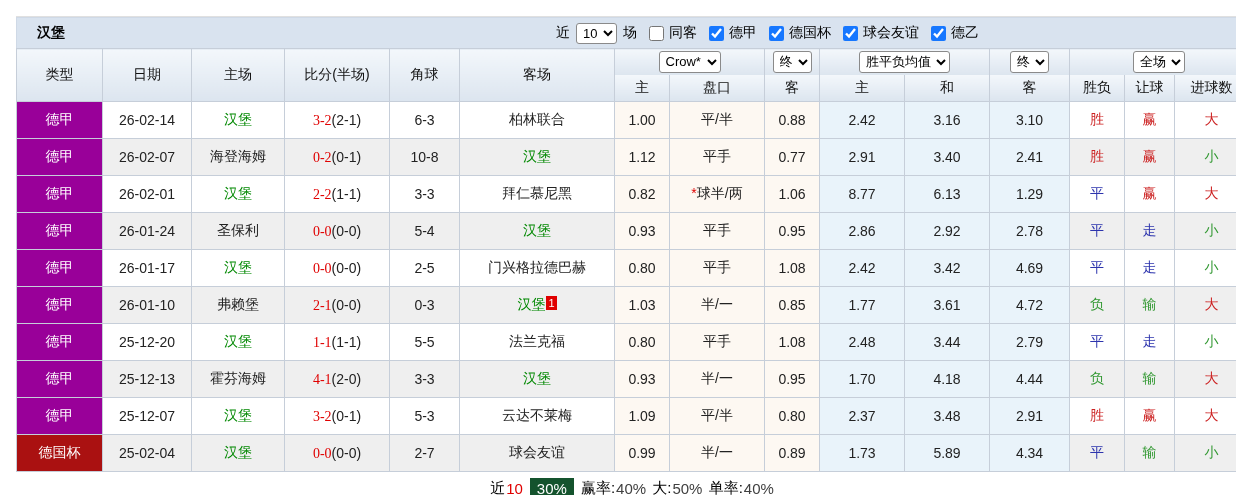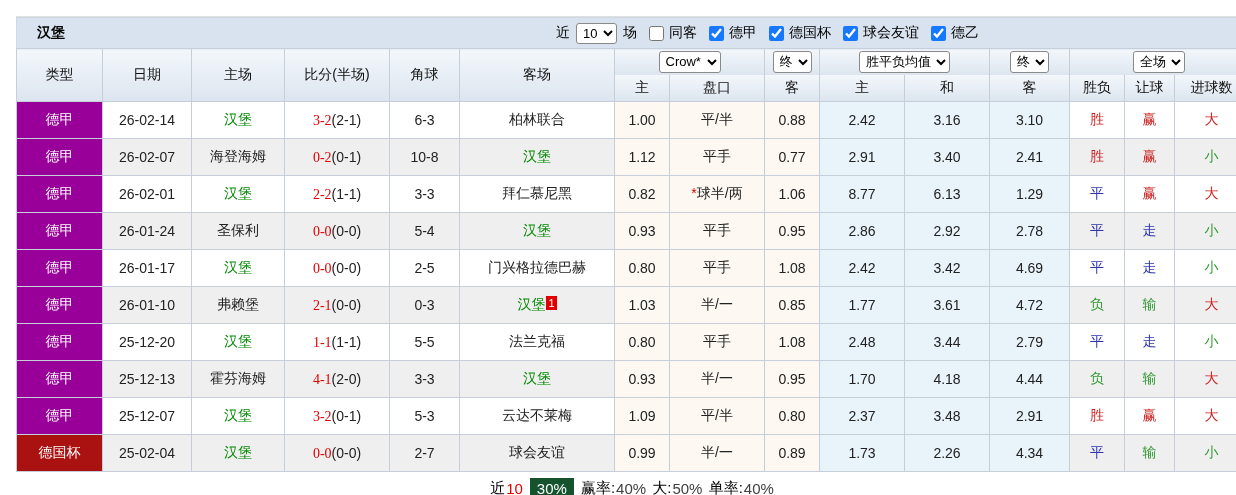--- a/index.html
+++ b/index.html
@@ -280,21 +280,21 @@
       <td class="lg-cup">德国杯</td>
       <td>25-02-04</td>
       <td class="team">汉堡</td>
       <td><span class="score-main">0-0</span><span class="score-half">(0-0)</span></td>
       <td>2-7</td>
       <td><span>球会友谊</span></td>
       <td class="c-hcap">0.99</td>
       <td class="c-hcap"><span class="star"></span><span>半/一</span></td>
       <td class="c-hcap">0.89</td>
       <td class="c-avg">1.73</td>
-      <td class="c-avg">2.26</td>
+      <td class="c-avg">5.89</td>
       <td class="c-avg">4.34</td>
       <td class="t-blue">平</td>
       <td class="t-green">输</td>
       <td class="t-green">小</td>
     </tr>
       </tbody>
   </table>
 
   <div class="footer">
     <span>近</span>

